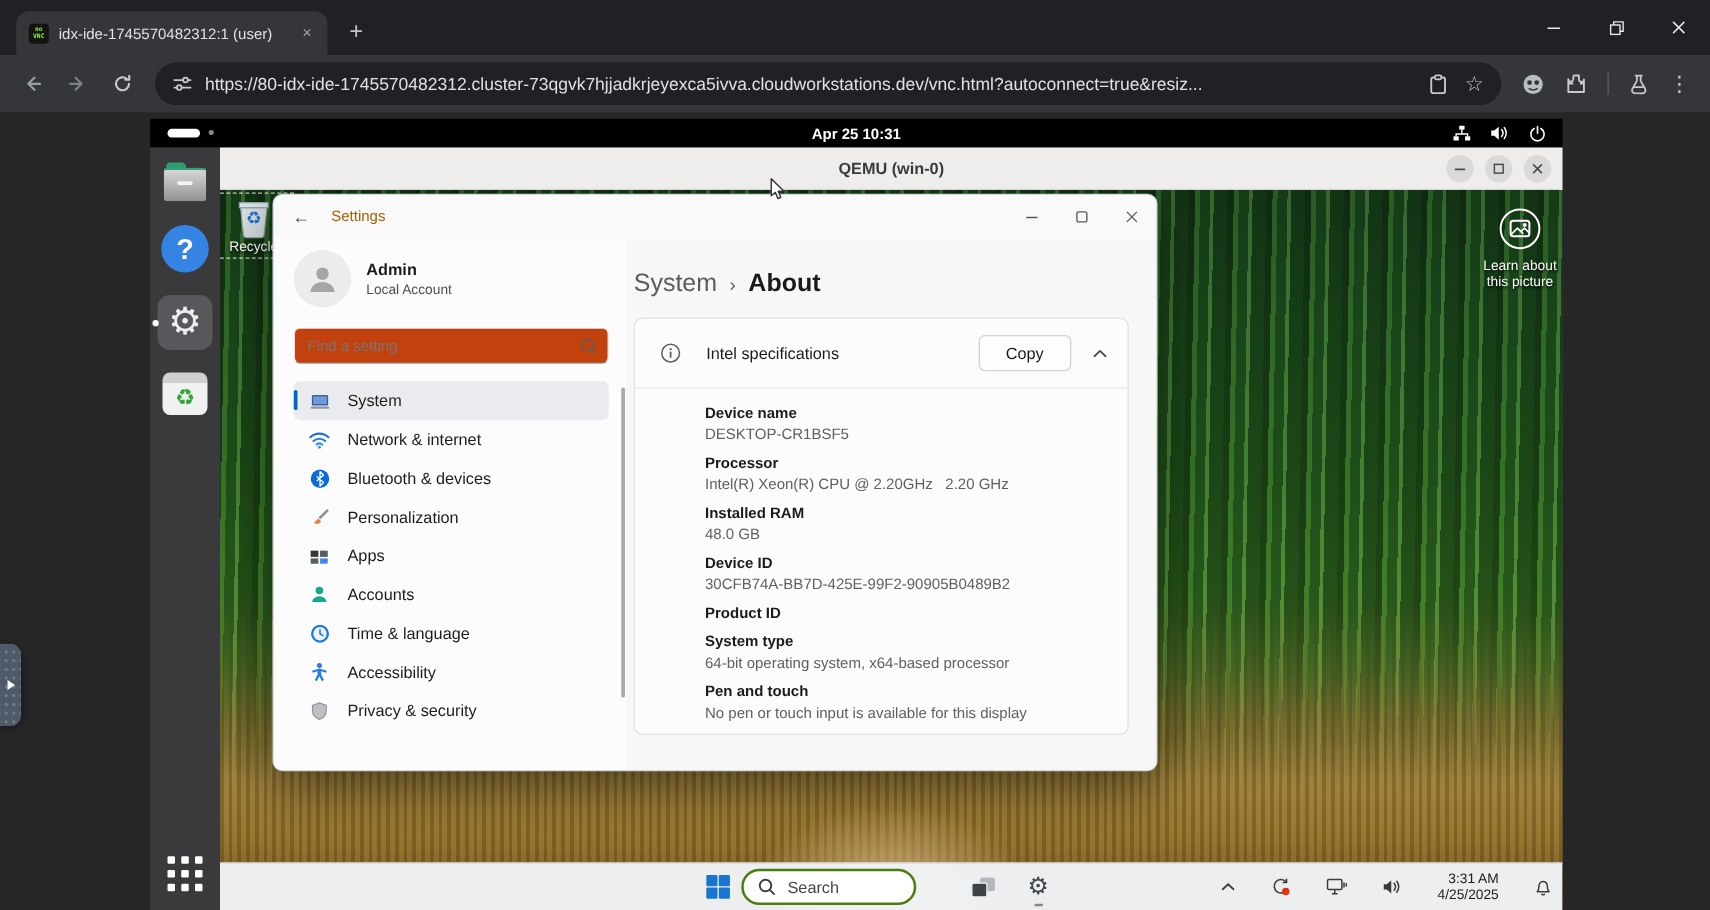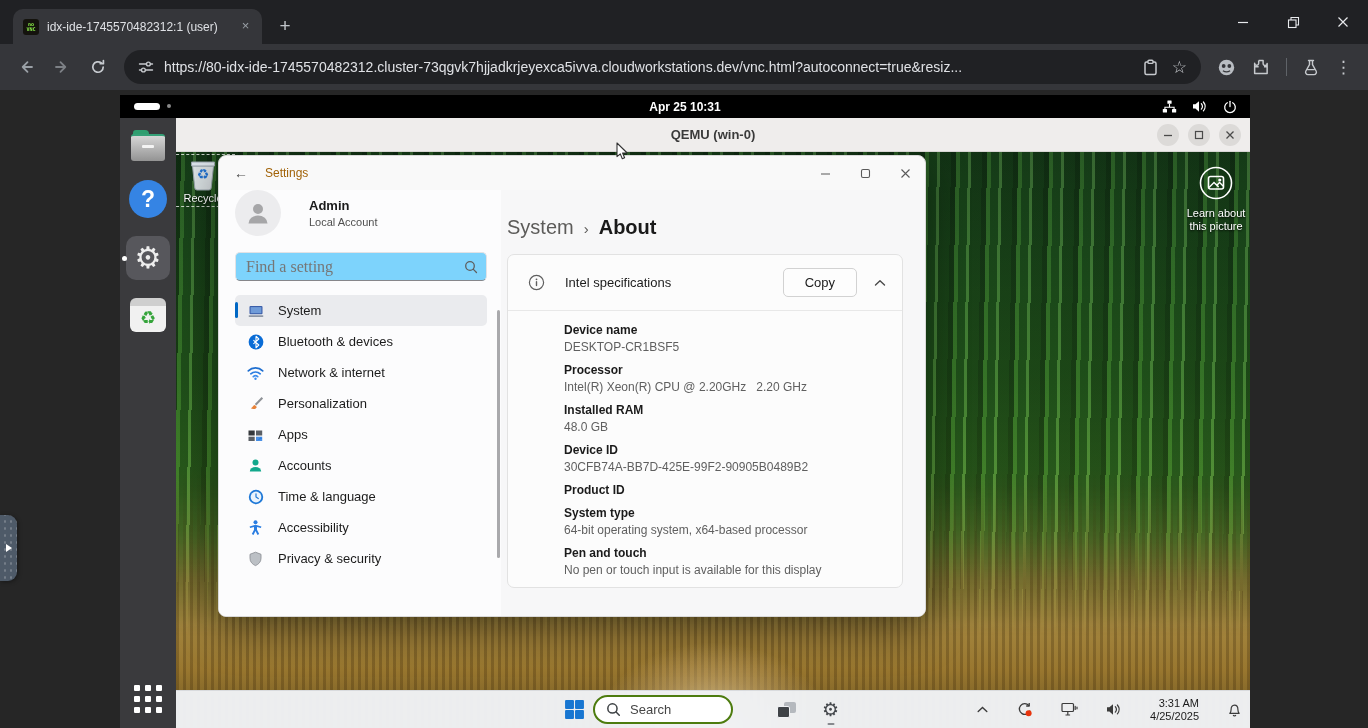--- a/index.html
+++ b/index.html
@@ -94,27 +94,27 @@
   .settings-win{position:absolute;left:42px;top:3px;width:708px;height:462px;background:#f9f9f9;border-radius:8px;
                 box-shadow:0 14px 42px rgba(0,0,0,.45);overflow:hidden;display:flex;flex-direction:column;z-index:2;
                 border:1px solid #d9d9d9}
   .sw-titlebar{height:34px;flex:none;display:flex;align-items:center;padding-left:15px}
   .sw-back{width:22px;font-size:14px;color:#4a4a4a}
   .sw-title{margin-left:9px;font-size:12px;color:#a16207}
   .sw-controls{margin-left:auto;display:flex;height:100%}
   .swc{width:40px;display:flex;align-items:center;justify-content:center}
   .sw-body{flex:1;display:flex;min-height:0}
   .sw-left{width:282px;flex:none;padding:0 14px 0 16px;position:relative;background:#fcfcfd}
-  .account{display:flex;align-items:center;gap:28px;}
+  .account{display:flex;align-items:center;gap:12px;margin-top:10px}
   .avatar{width:46px;height:46px;border-radius:50%;background:#ececee;display:flex;align-items:center;justify-content:center;flex:none}
   .acc-name{font-size:13px;font-weight:700;color:#1b1b1b}
   .acc-type{font-size:11px;color:#4f4f4f;margin-top:3px}
   .find{margin-top:16px;position:relative}
   .find input{width:100%;height:29px;border:1px solid #e2e2e5;border-bottom:1px solid #86868a;border-radius:5px;
-              background:#7dd3fc;padding:0 30px 0 10px;font-size:16px;color:#1b1b1b;font-family:Liberation Serif, serif;outline:none}
+              background:#c2410c;padding:0 30px 0 10px;font-size:12px;color:#1b1b1b;font-family:Liberation Sans, sans-serif;outline:none}
   .find input::placeholder{color:#767676}
   .find .mag{position:absolute;right:9px;top:8px}
   .nav{margin-top:14px}
   .nav-item{height:31px;display:flex;align-items:center;padding-left:12px;border-radius:5px;position:relative;
             font-size:13px;color:#1c1c1c}
   .nav-item.sel{background:#eaebee}
   .sel-bar{position:absolute;left:0;top:7px;width:3px;height:16px;border-radius:2px;background:#0067c4}
   .nav-ic{width:17px;height:17px;margin-right:14px;display:flex;align-items:center;justify-content:center;flex:none}
   .sb-scroll{position:absolute;right:1px;top:120px;width:3px;height:248px;background:#a9a9ac;border-radius:2px}
   .sw-right{flex:1;min-width:0;padding:0 22px 0 6px;background:#f7f7f8}
@@ -401,37 +401,37 @@
                           <svg width="16" height="16" viewBox="0 0 16 16">
                             <rect x="1.5" y="3" width="13" height="8.3" rx="1" fill="#3a5da8"></rect>
                             <rect x="2.6" y="4.1" width="10.8" height="6.1" fill="#6f9bd8"></rect>
                             <rect x="0.6" y="12.2" width="14.8" height="1.7" rx="0.85" fill="#8b95a5"></rect>
                           </svg>
                         </span>
                       <span>System</span>
                     </div>
                     <div class="nav-item">
                       <span class="nav-ic">
-                          <svg width="16" height="16" viewBox="0 0 16 16">
-                            <circle cx="8" cy="8" r="7.4" fill="#0a6cd6"></circle>
-                            <path d="M8 2.2v11.6L10.8 11 5.4 6.2M5.4 9.8 10.8 5 8 2.2" stroke="#fff" stroke-width="1.1" fill="none" stroke-linejoin="round"></path>
-                          </svg>
-                        </span>
-                      <span>Bluetooth &amp; devices</span>
-                    </div>
-                    <div class="nav-item">
-                      <span class="nav-ic">
                           <svg width="17" height="14" viewBox="0 0 17 14" fill="none">
                             <path d="M1.3 4.8a10.5 10.5 0 0 1 14.4 0" stroke="#1f6fd0" stroke-width="1.7" stroke-linecap="round"></path>
                             <path d="M3.8 7.8a7 7 0 0 1 9.4 0" stroke="#2a7de1" stroke-width="1.7" stroke-linecap="round"></path>
                             <path d="M6.3 10.6a3.4 3.4 0 0 1 4.4 0" stroke="#3b8ced" stroke-width="1.7" stroke-linecap="round"></path>
                             <circle cx="8.5" cy="12.8" r="1.2" fill="#3b8ced"></circle>
                           </svg>
                         </span>
                       <span>Network &amp; internet</span>
+                    </div>
+                    <div class="nav-item">
+                      <span class="nav-ic">
+                          <svg width="16" height="16" viewBox="0 0 16 16">
+                            <circle cx="8" cy="8" r="7.4" fill="#0a6cd6"></circle>
+                            <path d="M8 2.2v11.6L10.8 11 5.4 6.2M5.4 9.8 10.8 5 8 2.2" stroke="#fff" stroke-width="1.1" fill="none" stroke-linejoin="round"></path>
+                          </svg>
+                        </span>
+                      <span>Bluetooth &amp; devices</span>
                     </div>
                     <div class="nav-item">
                       <span class="nav-ic">
                           <svg width="16" height="16" viewBox="0 0 16 16">
                             <path d="M14.8 1.2 7.4 8.6l1.6 1.6 7.4-7.4z" fill="#8d9196" transform="scale(0.92)"></path>
                             <path d="M6.8 8.9c-1.9.3-2 2.7-4 3.4 2.3 1.5 5.4.7 6-1.4z" fill="#e8833a"></path>
                           </svg>
                         </span>
                       <span>Personalization</span>
                     </div>

